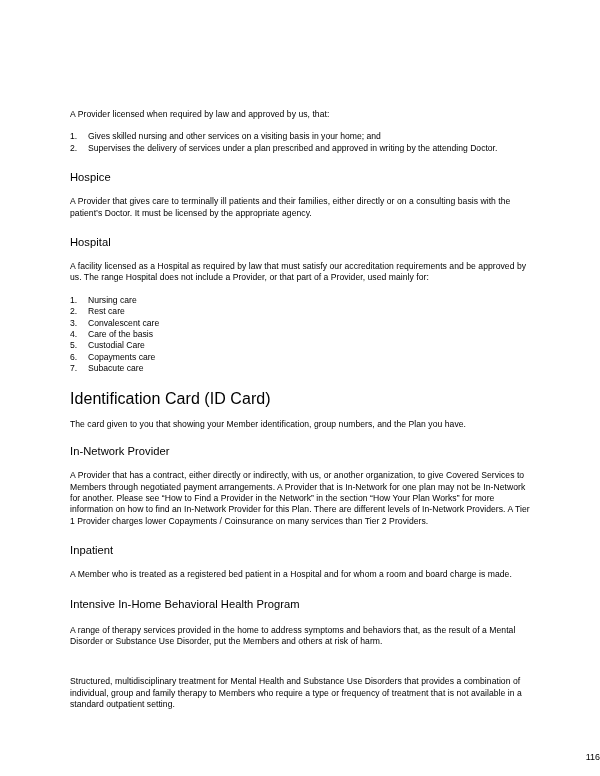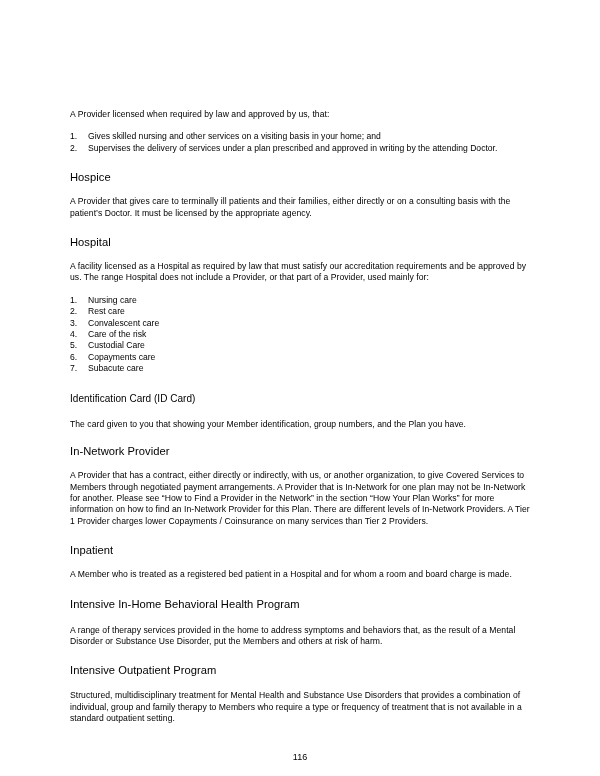--- a/index.html
+++ b/index.html
@@ -35,21 +35,21 @@
     letter-spacing: 0.005em;
   }
   h2.section-heading {
     font-size: 11.2px;
     line-height: 14px;
     font-weight: normal;
     margin: 0;
     letter-spacing: 0.003em;
   }
   h2.section-heading.larger {
-    font-size: 10px;
+    font-size: 16px;
     line-height: 15px;
   }
   ol.num-list {
     margin: 0;
     padding: 0;
     list-style: none;
   }
   ol.num-list li {
     font-size: 8.6px;
     line-height: 11.4px;
@@ -66,21 +66,21 @@
   .sp-11 { height: 11px; }
   .sp-14 { height: 14px; }
   .sp-16 { height: 16px; }
   .sp-12 { height: 12px; }
   .sp-13 { height: 13px; }
   .page-number {
     position: absolute;
     left: 0;
     right: 0;
     top: 704px;
-    text-align: center;
+    text-align: right;
     font-size: 9px;
     line-height: 12px;
   }
 </style>
 </head>
 <body>
 
 <div class="page">
 
   <div class="content">
@@ -122,21 +122,21 @@
       <li>
         <span class="marker">2.</span>
         <span>Rest care</span>
       </li>
       <li>
         <span class="marker">3.</span>
         <span>Convalescent care</span>
       </li>
       <li>
         <span class="marker">4.</span>
-        <span>Care of the risk</span>
+        <span>Care of the basis</span>
       </li>
       <li>
         <span class="marker">5.</span>
         <span>Custodial Care</span>
       </li>
       <li>
         <span class="marker">6.</span>
         <span>Copayments care</span>
       </li>
       <li>
@@ -164,21 +164,20 @@
     <p class="body-text">A Member who is treated as a registered bed patient in a Hospital and for whom a room and board charge is made.</p>
 
     <div class="sp-16"></div>
 
     <h2 class="section-heading">Intensive In-Home Behavioral Health Program</h2>
     <div class="sp-14"></div>
     <p class="body-text">A range of therapy services provided in the home to address symptoms and behaviors that, as the result of a Mental Disorder or Substance Use Disorder, put the Members and others at risk of harm.</p>
 
     <div class="sp-16"></div>
 
-    <h2 class="section-heading">Intensive Outpatient Program</h2>
     <div class="sp-13"></div>
     <p class="body-text">Structured, multidisciplinary treatment for Mental Health and Substance Use Disorders that provides a combination of individual, group and family therapy to Members who require a type or frequency of treatment that is not available in a standard outpatient setting.</p>
 
   </div>
 
   <div class="page-number">116</div>
 
 </div>
 
 </body></html>

